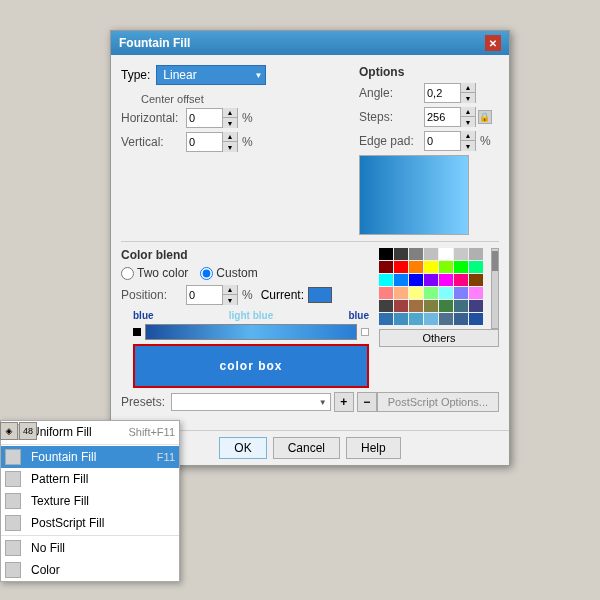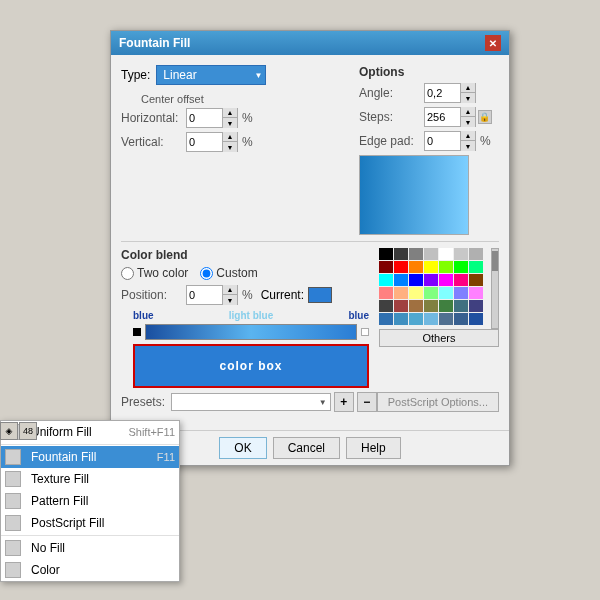--- a/index.html
+++ b/index.html
@@ -684,25 +684,25 @@
       <span class="menu-shortcut">Shift+F11</span>
     </div>
     <div class="menu-divider"></div>
     <div class="menu-item selected">
       <span class="menu-icon" style="width: 16px; height: 16px; background: rgb(208, 208, 208); border: 1px solid rgb(170, 170, 170); display: inline-block; margin-right: 4px; flex-shrink: 0;"></span>
       <span class="menu-text" style="flex: 1 1 0%; font-size: 12px;">Fountain Fill</span>
       <span class="menu-shortcut" style="color: rgb(221, 221, 221);">F11</span>
     </div>
     <div class="menu-item">
       <span class="menu-icon" style="width: 16px; height: 16px; background: rgb(208, 208, 208); border: 1px solid rgb(170, 170, 170); display: inline-block; margin-right: 4px; flex-shrink: 0;"></span>
-      <span class="menu-text" style="flex: 1 1 0%; font-size: 12px;">Texture Fill</span>
+      <span class="menu-text" style="flex: 1 1 0%; font-size: 12px;">Pattern Fill</span>
     </div>
     <div class="menu-item">
       <span class="menu-icon" style="width: 16px; height: 16px; background: rgb(208, 208, 208); border: 1px solid rgb(170, 170, 170); display: inline-block; margin-right: 4px; flex-shrink: 0;"></span>
-      <span class="menu-text" style="flex: 1 1 0%; font-size: 12px;">Pattern Fill</span>
+      <span class="menu-text" style="flex: 1 1 0%; font-size: 12px;">Texture Fill</span>
     </div>
     <div class="menu-item">
       <span class="menu-icon" style="width: 16px; height: 16px; background: rgb(208, 208, 208); border: 1px solid rgb(170, 170, 170); display: inline-block; margin-right: 4px; flex-shrink: 0;"></span>
       <span class="menu-text" style="flex: 1 1 0%; font-size: 12px;">PostScript Fill</span>
     </div>
     <div class="menu-divider"></div>
     <div class="menu-item">
       <span class="menu-icon" style="width: 16px; height: 16px; background: rgb(208, 208, 208); border: 1px solid rgb(170, 170, 170); display: inline-block; margin-right: 4px; flex-shrink: 0;"></span>
       <span class="menu-text" style="flex: 1 1 0%; font-size: 12px;">No Fill</span>
     </div>

